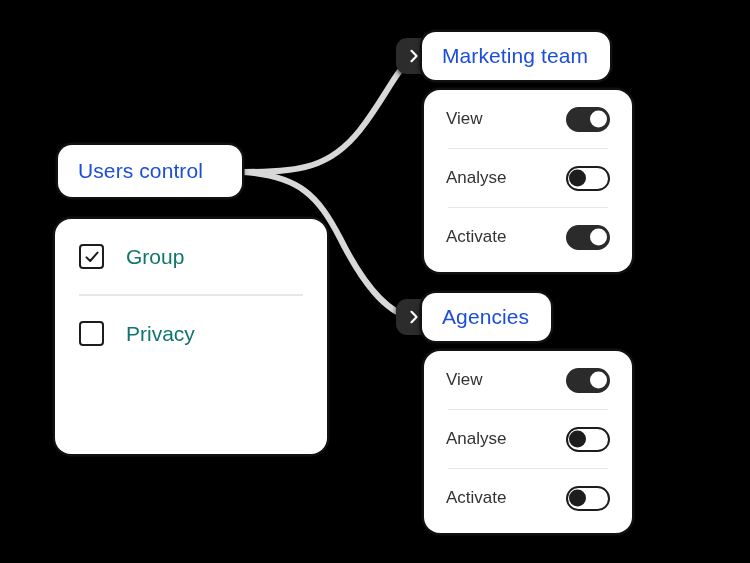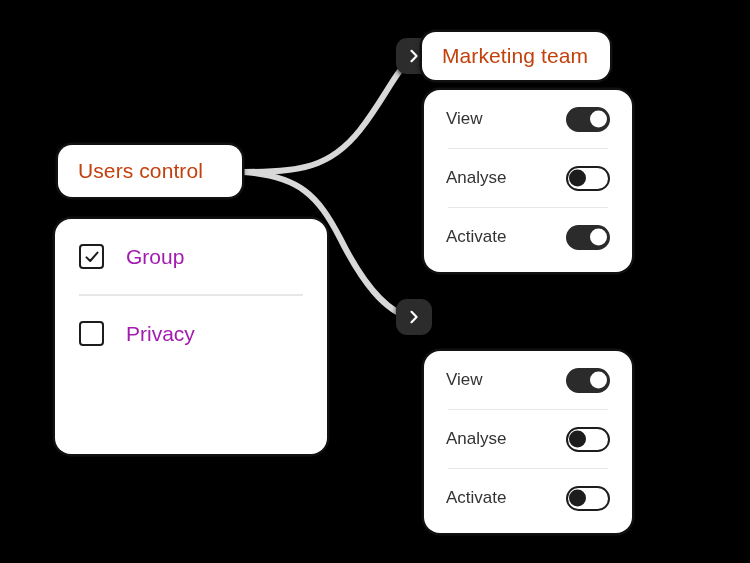--- a/index.html
+++ b/index.html
@@ -21,21 +21,21 @@
     background:#fff;
     border-radius:16px;
     box-shadow:0 0 0 2.5px #111, 0 3px 7px rgba(0,0,0,.85);
   }
   .node{
     position:absolute;
     background:#fff;
     border-radius:14px;
     box-shadow:0 0 0 2.5px #111, 0 3px 7px rgba(0,0,0,.85);
     display:flex;align-items:center;
-    color:#c2410c;
+    color:#1d4ed8;
     font-size:21px;
     letter-spacing:.1px;
   }
   .node .node-label{padding-left:20px;padding-right:22px;}
 
   
   .badge{
     position:absolute;
     width:36px;height:36px;
     background:#2c2c2c;
@@ -62,21 +62,21 @@
     border:2.5px solid #1d1d1d;
     border-radius:4px;
     background:#fff;
     display:flex;align-items:center;justify-content:center;
     flex:none;
   }
   .check-box svg{display:block;}
   .check-label{
     margin-left:22px;
     font-size:21px;
-    color:#a21caf;
+    color:#0f766e;
   }
   .divider{
     height:1px;
     background:#e7e7e7;
     margin:0 24px;
   }
 
   
   .toggle-panel{width:208px;height:182px;}
   #panel-marketing{left:424px;top:90px;}
@@ -177,20 +177,23 @@
           <span class="knob"></span>
         </span>
     </div>
   </div>
 
   <div class="badge" id="badge-agencies">
     <svg width="14" height="14" viewBox="0 0 14 14">
       <path d="M4.5 1.8 L9.6 7 L4.5 12.2" fill="none" stroke="#fff" stroke-width="2.2" stroke-linecap="round" stroke-linejoin="round"></path>
     </svg>
   </div>
+  <div class="node" id="node-agencies">
+    <span class="node-label">Agencies</span>
+  </div>
 
   <div class="card toggle-panel" id="panel-agencies">
     <div class="toggle-row">
       <span class="toggle-label">View</span>
       <span class="toggle on">
           <span class="knob"></span>
         </span>
     </div>
     <div class="divider"></div>
     <div class="toggle-row">

